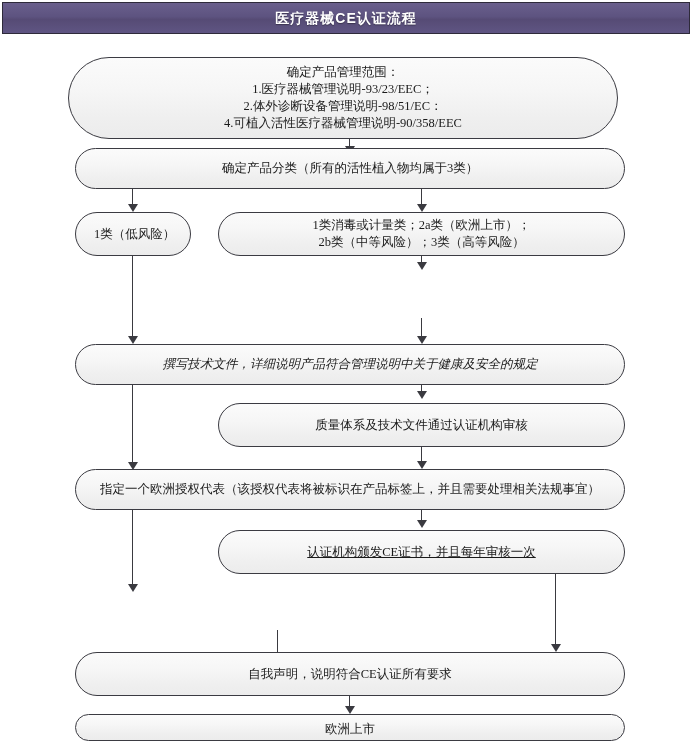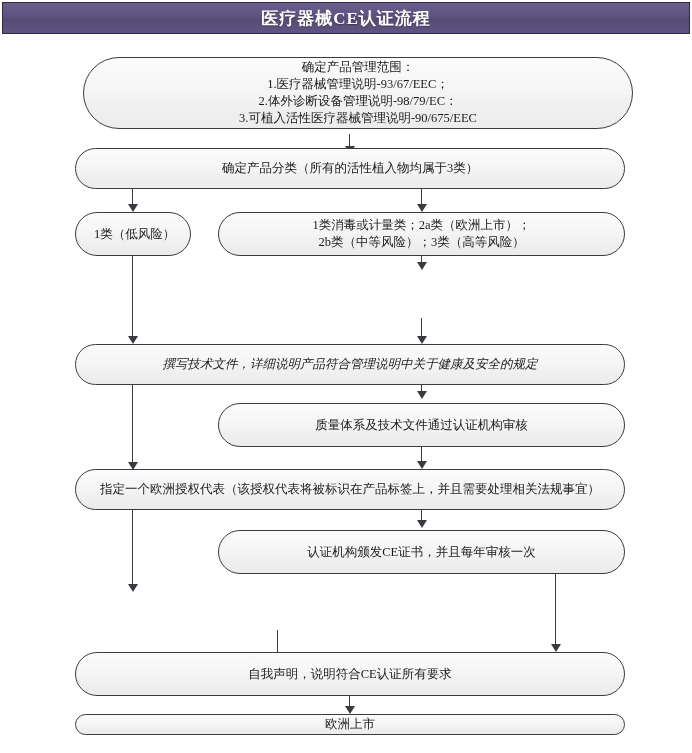--- a/index.html
+++ b/index.html
@@ -28,23 +28,23 @@
     height: 32px;
     box-sizing: border-box;
     border: 1px solid #2e2a3a;
     background: linear-gradient(to bottom, #6a5f8c 0%, #5d5380 45%, #564b75 55%, #5f5583 100%);
     display: flex;
     align-items: center;
     justify-content: center;
   }
   .titlebar-text {
     color: #ffffff;
-    font-family: Liberation Serif, serif;
+    font-family: Liberation Sans, sans-serif;
     font-weight: bold;
-    font-size: 17px;
+    font-size: 14px;
     letter-spacing: 1px;
     line-height: 1;
     text-shadow: 0 1px 1px rgba(0,0,0,0.35);
   }
 
   
   .node {
     position: absolute;
     box-sizing: border-box;
     border: 1px solid #3b3b42;
@@ -125,26 +125,26 @@
   <div class="arrow" style="left:128px; top:584px;"></div>
 
   <div class="vline" style="left:555px; top:574px; height:70px;"></div>
   <div class="arrow" style="left:551px; top:644px;"></div>
 
   <div class="vline" style="left:277px; top:630px; height:22px;"></div>
 
   <div class="vline" style="left:349px; top:696px; height:12px;"></div>
   <div class="arrow" style="left:345px; top:706px;"></div>
 
-  <div class="node" style="left:83px; top:57px; width:550px; height:72px;">
+  <div class="node" style="left:68px; top:57px; width:550px; height:82px;">
     <div class="lines">
       <span>确定产品管理范围：</span>
-      <span>1.医疗器械管理说明-93/67/EEC；</span>
-      <span>2.体外诊断设备管理说明-98/79/EC：</span>
-      <span>3.可植入活性医疗器械管理说明-90/675/EEC</span>
+      <span>1.医疗器械管理说明-93/23/EEC；</span>
+      <span>2.体外诊断设备管理说明-98/51/EC：</span>
+      <span>4.可植入活性医疗器械管理说明-90/358/EEC</span>
     </div>
   </div>
 
   <div class="node" style="left:75px; top:148px; width:550px; height:41px;">
     <div class="lines">
       <span>确定产品分类（所有的活性植入物均属于3类）</span>
     </div>
   </div>
 
   <div class="node" style="left:75px; top:212px; width:116px; height:44px;">
@@ -172,32 +172,32 @@
       <span>指定一个欧洲授权代表（该授权代表将被标识在产品标签上，并且需要处理相关法规事宜）</span>
     </div>
   </div>
 
   <div class="node" style="left:218px; top:403px; width:407px; height:44px;">
     <div class="lines">
       <span>质量体系及技术文件通过认证机构审核</span>
     </div>
   </div>
 
-  <div class="node" style="left:218px; top:530px; width:407px; height:44px;">
+  <div class="node" style="left:218px; top:530px; width:407px; height:44px;text-decoration:underline;">
     <div class="lines">
       <span>认证机构颁发CE证书，并且每年审核一次</span>
     </div>
   </div>
 
 
   <div class="node" style="left:75px; top:652px; width:550px; height:44px;">
     <div class="lines">
       <span>自我声明，说明符合CE认证所有要求</span>
     </div>
   </div>
 
-  <div class="node" style="left:75px; top:714px; width:550px; height:21px;">
+  <div class="node" style="left:75px; top:714px; width:550px; height:27px;align-items:flex-end;">
     <div class="lines">
       <span>欧洲上市</span>
     </div>
   </div>
 
 </div>
 
 </body></html>

